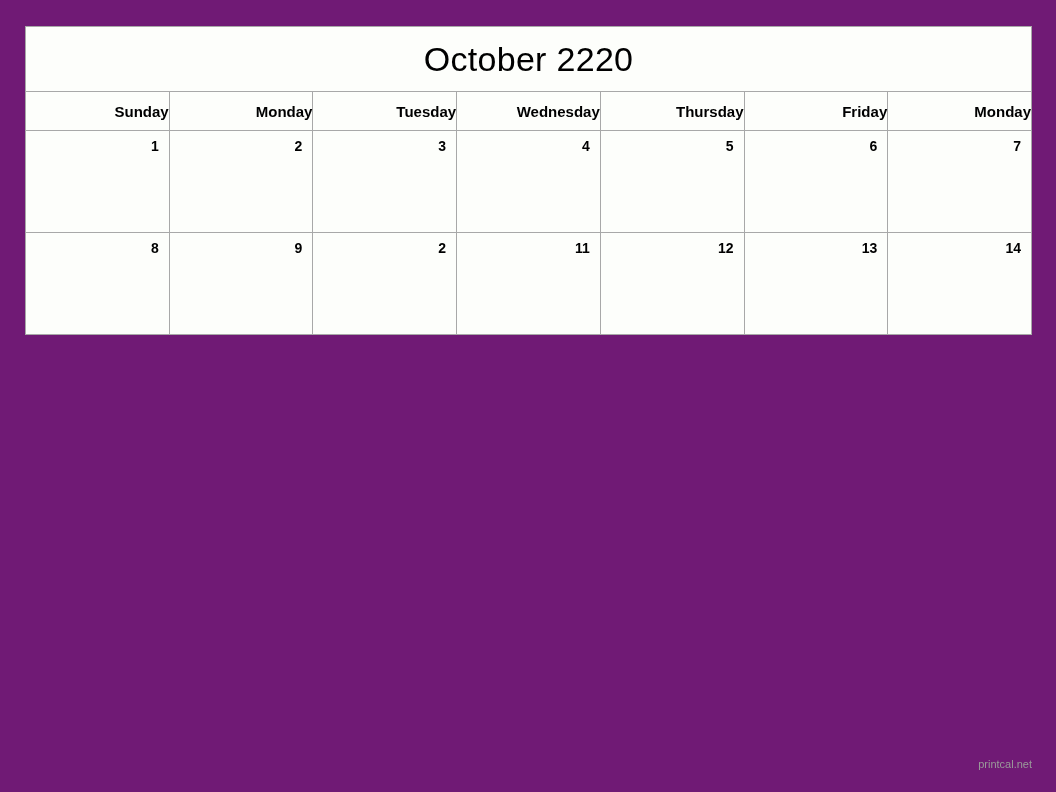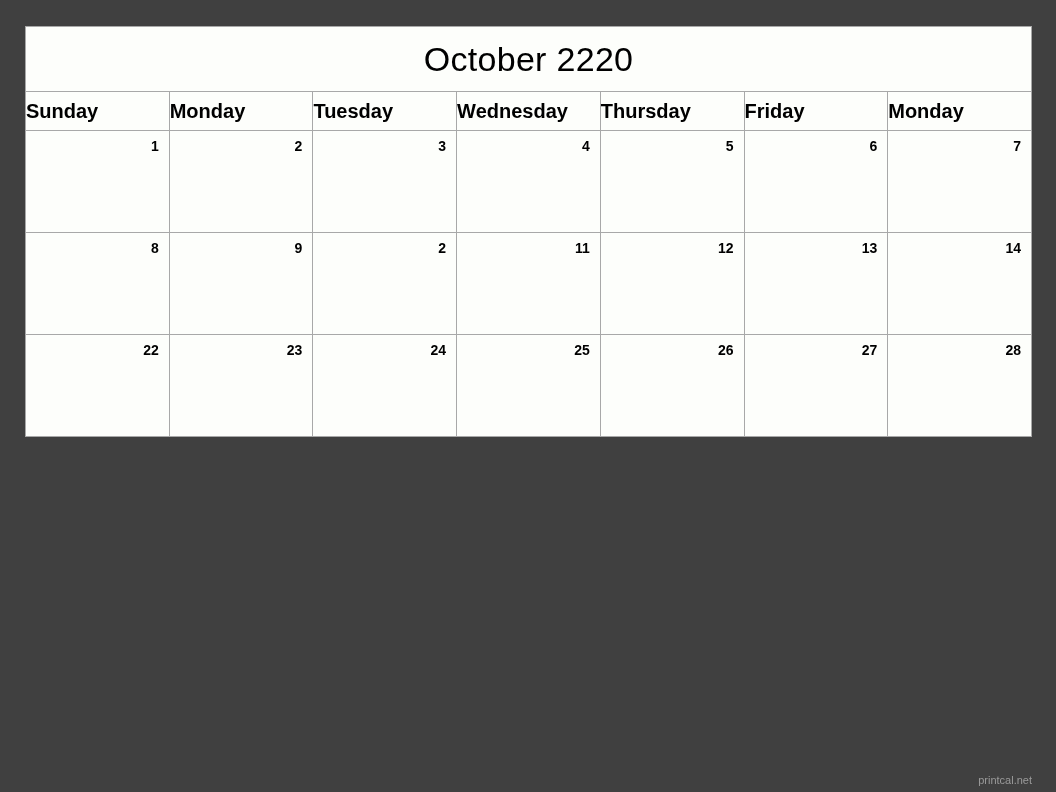--- a/index.html
+++ b/index.html
@@ -11,21 +11,21 @@
     width: 1056px;
     height: 792px;
     font-family: "Liberation Sans", sans-serif;
     overflow: hidden;
   }
   .page {
     position: relative;
     width: 1056px;
     height: 792px;
     box-sizing: border-box;
-    background: #404040;
+    background: #701a75;
   }
   .calendar {
     position: absolute;
     left: 25px;
     top: 26px;
     width: 1007px;
     border-collapse: collapse;
     table-layout: fixed;
     background: #fdfefb;
   }
@@ -38,23 +38,23 @@
     height: 64px;
     text-align: center;
     vertical-align: middle;
     font-size: 34px;
     font-weight: normal;
     color: #000000;
     letter-spacing: 0.3px;
   }
   .dow-cell {
     height: 38px;
-    text-align: left;
+    text-align: right;
     vertical-align: middle;
-    font-size: 20px;
+    font-size: 15px;
     font-weight: bold;
     color: #000000;
   }
   .day-cell {
     height: 101px;
     vertical-align: top;
     text-align: right;
   }
   .day-num {
     display: block;
@@ -63,21 +63,21 @@
     color: #000000;
     padding: 8px 10px 0 0;
     line-height: 1;
   }
   .day-cell.empty .day-num {
     color: transparent;
   }
   .footer {
     position: absolute;
     right: 24px;
-    bottom: 6px;
+    bottom: 22px;
     font-size: 11px;
     color: #9a9a9a;
   }
 </style>
 </head>
 <body>
 
 <div class="page">
 
   <table class="calendar">
@@ -137,42 +137,19 @@
           </td>
         <td class="day-cell">
             <span class="day-num">13</span>
           </td>
         <td class="day-cell">
             <span class="day-num">14</span>
           </td>
       </tr>
 
 
-      <tr>
-        <td class="day-cell">
-            <span class="day-num">22</span>
-          </td>
-        <td class="day-cell">
-            <span class="day-num">23</span>
-          </td>
-        <td class="day-cell">
-            <span class="day-num">24</span>
-          </td>
-        <td class="day-cell">
-            <span class="day-num">25</span>
-          </td>
-        <td class="day-cell">
-            <span class="day-num">26</span>
-          </td>
-        <td class="day-cell">
-            <span class="day-num">27</span>
-          </td>
-        <td class="day-cell">
-            <span class="day-num">28</span>
-          </td>
-      </tr>
 
     </tbody>
   </table>
 
   <div class="footer">printcal.net</div>
 
 </div>
 
 </body></html>

